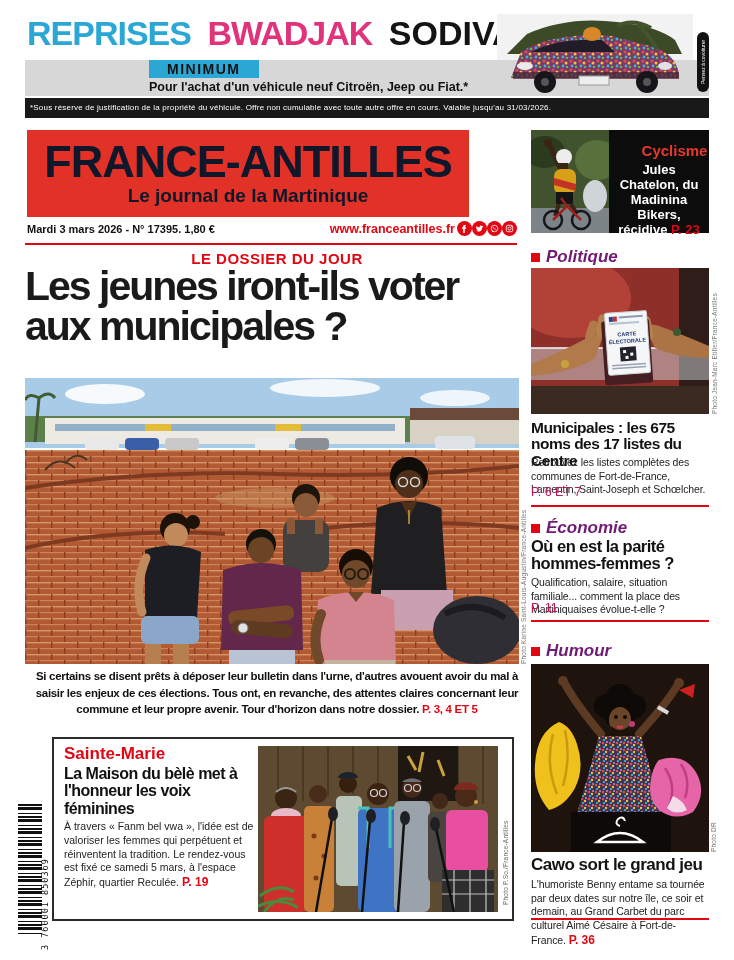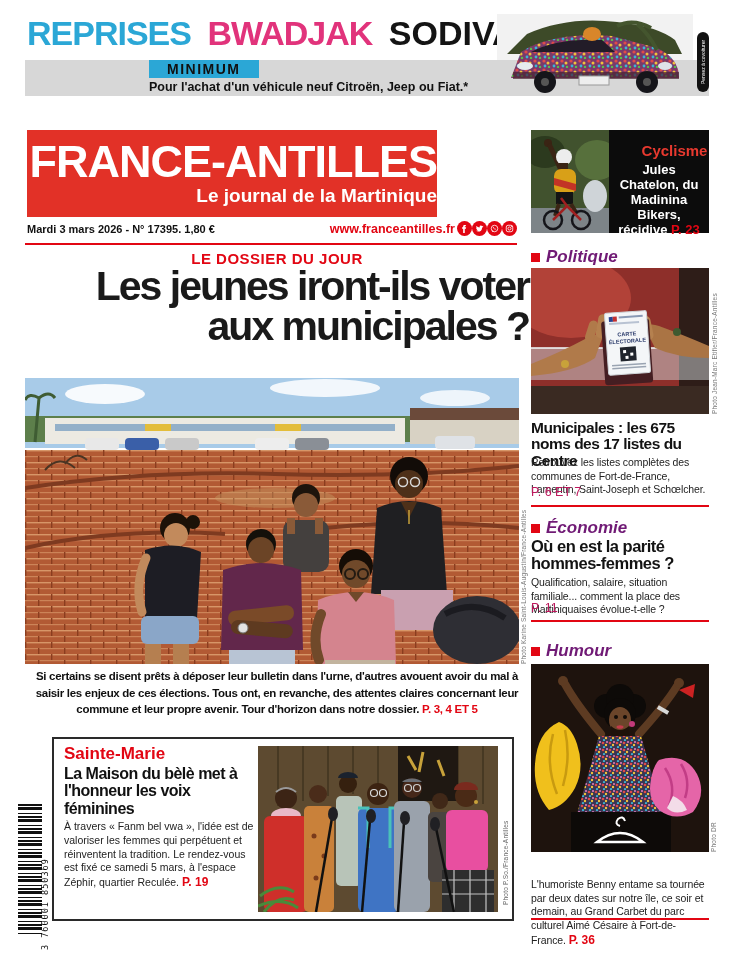--- a/index.html
+++ b/index.html
@@ -22,39 +22,39 @@
           font-size:14px;letter-spacing:1.5px;padding:1px 18px;}
   .ad-offer{position:absolute;left:124px;top:66px;font-weight:bold;font-size:12.5px;color:#111;}
   .ad-legal{position:absolute;left:0;top:84px;right:0;height:20px;background:#191919;color:#fff;
             font-size:8px;line-height:20px;padding-left:5px;letter-spacing:.2px;}
   .ad-car{position:absolute;right:16px;top:0;}
   .ad-pill{position:absolute;right:0;top:18px;width:12px;height:60px;background:#111;border-radius:6px;
            color:#fff;font-size:5px;writing-mode:vertical-rl;transform:rotate(180deg);
            text-align:center;line-height:12px;overflow:hidden;}
 
   
-  .mast{left:27px;top:130px;width:410px;height:87px;background:#e23127;color:#ffffff;text-align:right;}
+  .mast{left:27px;top:130px;width:442px;height:87px;background:#e23127;color:#0f172a;text-align:center;}
   .mast-title{font-size:45px;font-weight:bold;letter-spacing:-1px;line-height:1;margin-top:9px;text-transform:uppercase;}
   .mast-sub{font-size:19px;font-weight:bold;margin-top:1px;}
   .dateline{left:27px;top:221px;width:490px;display:flex;justify-content:space-between;align-items:center;}
   .date-txt{font-size:11px;font-weight:bold;}
   .site-row{display:flex;align-items:center;}
   .site{color:#e20613;font-weight:bold;font-size:12.5px;margin-right:2px;}
   .soc{width:15px;height:15px;border-radius:50%;background:#e20613;display:inline-flex;align-items:center;justify-content:center;}
   .rule-main{left:25px;top:243px;width:492px;border-top:2px solid #e20613;}
 
   
   .cycl{left:531px;top:130px;width:178px;height:103px;background:#0c0c0c;display:flex;}
   .cycl-text{flex:1;text-align:center;padding-top:12px;}
   .cycl-kicker{color:#e8392f;font-size:15px;font-weight:bold;padding-left:31px;}
   .cycl-title{color:#fff;font-size:13px;font-weight:bold;line-height:1.15;margin-top:4px;padding:0 3px;}
 
   
   .kicker{left:25px;top:250px;width:504px;text-align:center;color:#e20613;font-size:15px;font-weight:bold;letter-spacing:.5px;}
-  .headline{left:25px;top:266px;width:504px;text-align:right;font-size:41px;font-weight:bold;
+  .headline{left:25px;top:266px;width:504px;text-align:left;font-size:41px;font-weight:bold;
             line-height:.98;letter-spacing:-2px;color:#1a1a1a;}
   .mainphoto{left:25px;top:378px;width:494px;height:286px;}
   .caption{left:25px;top:668px;width:504px;text-align:center;font-size:11.5px;font-weight:bold;
            letter-spacing:-.3px;line-height:1.45;color:#101010;}
 
   
   .vcred{position:absolute;writing-mode:vertical-rl;transform:rotate(180deg);font-size:6.5px;
          color:#777;white-space:nowrap;letter-spacing:.2px;}
 
   
@@ -111,20 +111,21 @@
         <pattern id="carp" width="9" height="9" patternUnits="userSpaceOnUse">
           <circle cx="2" cy="2" r="1.6" fill="#e04a4a"></circle>
           <circle cx="6" cy="4" r="1.5" fill="#f2c23a"></circle>
           <circle cx="3" cy="7" r="1.4" fill="#3ab6d8"></circle>
           <circle cx="7" cy="8" r="1.2" fill="#58c24a"></circle>
         </pattern>
       </defs>
     </svg>
     <div class="ad-min">MINIMUM</div>
     <div class="ad-offer">Pour l'achat d'un véhicule neuf Citroën, Jeep ou Fiat.*</div>
+    <div class="ad-legal">*Sous réserve de justification de la propriété du véhicule. Offre non cumulable avec toute autre offre en cours. Valable jusqu'au 31/03/2026.</div>
     <div class="ad-pill">Pensez à covoiturer</div>
   </section>
 
   <header class="abs mast">
     <div class="mast-title">France-Antilles</div>
     <div class="mast-sub">Le journal de la Martinique</div>
   </header>
 
   <aside class="abs cycl">
     <svg width="78" height="103" viewBox="0 0 78 103">
@@ -383,20 +384,21 @@
     <path d="M22,70 q-8,30 4,60 M34,66 q6,28 -2,56" stroke="#c89a10" stroke-width="2.5" fill="none"></path>
 
     <path d="M128,96 q26,-8 38,14 q10,20 -4,38 q-18,10 -34,-2 q-12,-12 -8,-30 q2,-14 8,-20 z" fill="#e565a8"></path>
     <path d="M134,104 q12,18 4,38 M150,100 q10,16 4,34" stroke="#c23d86" stroke-width="2.5" fill="none"></path>
     <path d="M142,132 q10,4 14,14 q-12,6 -20,-2 z" fill="#f3dce8"></path>
 
     <path d="M66,178 q23,-18 46,0 z" fill="none" stroke="#ffffff" stroke-width="2.5"></path>
     <path d="M89,162 q-6,-2 -2,-7 q5,-4 7,2" fill="none" stroke="#ffffff" stroke-width="2"></path>
   </svg>
   <div class="vcred" style="left:710px;top:768px;height:84px;">Photo DR</div>
+  <div class="abs col-head" style="left:531px;top:856px;width:178px;font-size:17px;">Cawo sort le grand jeu</div>
   <div class="abs col-body" style="left:531px;top:878px;width:178px;">
     <span>L'humoriste Benny entame sa tournée par deux dates sur notre île, ce soir et demain, au Grand Carbet du parc culturel Aimé Césaire à Fort-de-France.</span>
     <strong class="ref" style="font-size:12px;">P. 36</strong>
   </div>
   <div class="abs rule" style="left:531px;top:918px;"></div>
 
   <section class="abs smbox">
     <div class="abs" style="left:10px;top:5px;width:192px;">
       <div class="sm-kicker">Sainte-Marie</div>
       <div class="sm-head">La Maison du bèlè met à l'honneur les voix féminines</div>

